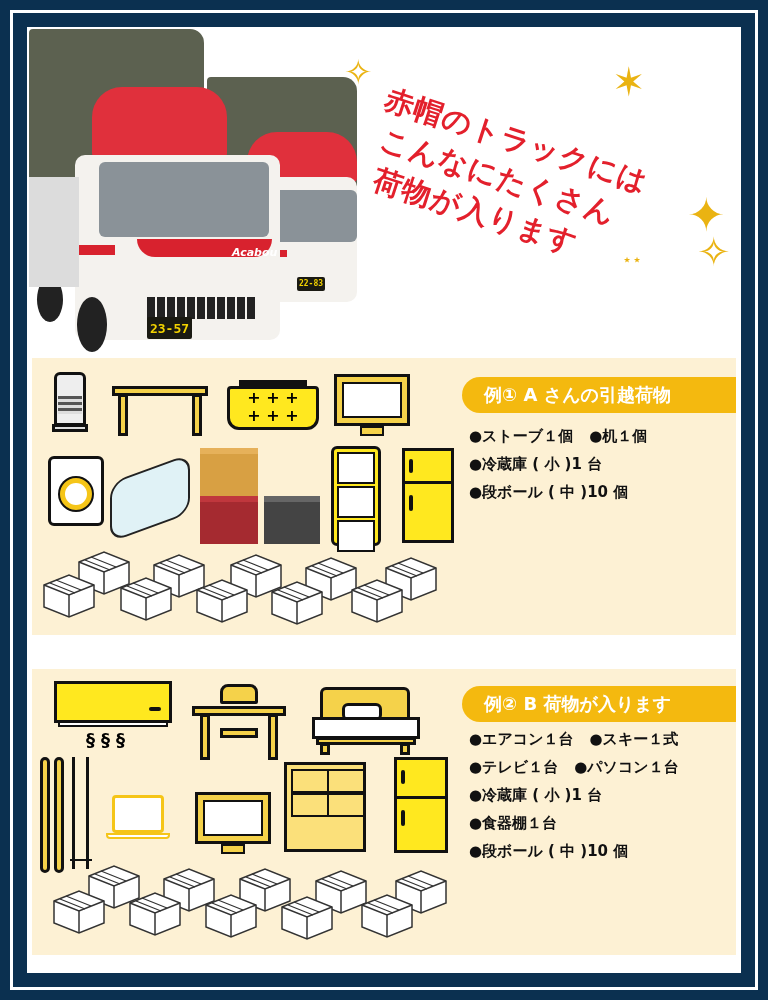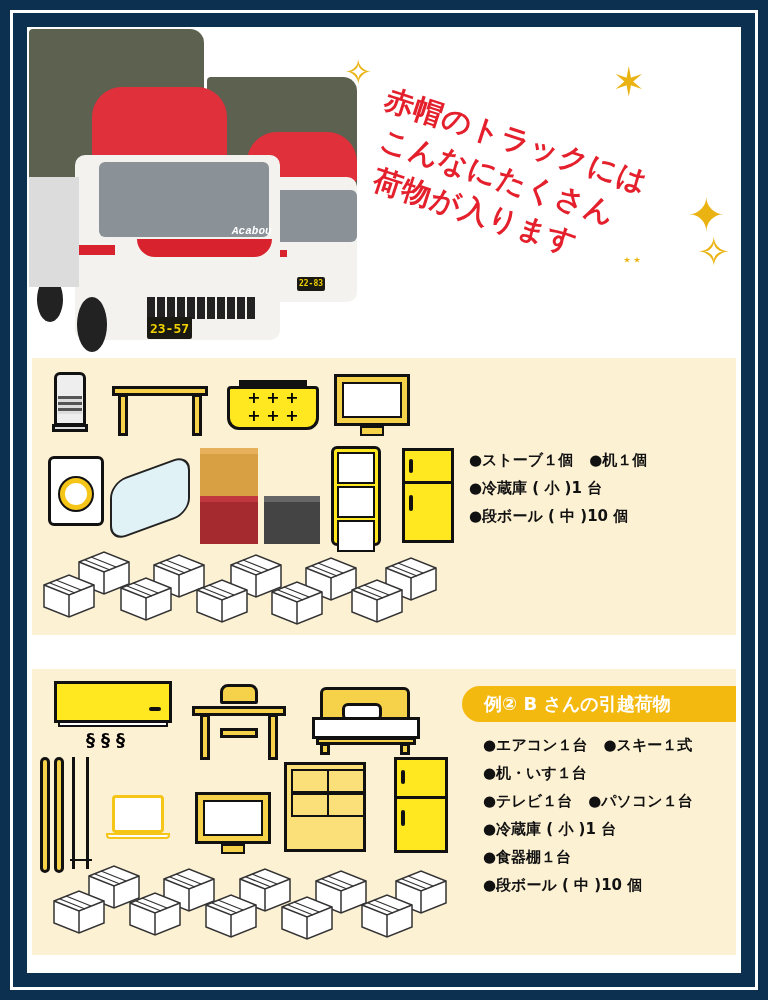--- a/index.html
+++ b/index.html
@@ -62,21 +62,21 @@
       <div class="plate" style="left:110px;top:205px;width:28px;height:14px;font-size:8px;line-height:14px;">22-83</div>
       <div class="wheel" style="left:28px;top:190px;width:30px;height:40px;"></div>
     </div>
 
     <div class="truck" style="left:0;top:0;width:270px;height:330px;">
       <div class="tarp" style="left:2px;top:2px;width:175px;height:150px;"></div>
       <div class="cab-top" style="left:65px;top:60px;width:135px;height:70px;"></div>
       <div class="cab" style="left:48px;top:128px;width:205px;height:185px;"></div>
       <div class="window" style="left:72px;top:135px;width:170px;height:75px;"></div>
       <div class="stripe" style="left:110px;top:212px;width:135px;height:18px;border-radius:0 0 20px 20px;"></div>
-      <div class="logo" style="left:205px;top:198px;font-family:Liberation Mono, monospace;">Acabou</div>
+      <div class="logo" style="left:205px;top:219px;">Acabou</div>
       <div class="stripe" style="left:48px;top:218px;width:40px;height:10px;"></div>
       <div class="grill" style="left:120px;top:270px;width:110px;height:22px;"></div>
       <div class="plate" style="left:120px;top:290px;width:45px;height:22px;font-size:13px;line-height:24px;"><span>23-57</span></div>
       <div class="wheel" style="left:50px;top:270px;width:30px;height:55px;"></div>
       <div class="wheel" style="left:10px;top:250px;width:26px;height:45px;"></div>
       <div style="position:absolute;left:2px;top:150px;width:50px;height:110px;background:#dcdcdc;"></div>
     </div>
 
     <div class="spark" style="left:317px;top:28px;font-size:34px;">✧</div>
     <div class="spark" style="left:585px;top:35px;font-size:40px;">✶</div>
@@ -181,21 +181,22 @@
             <path d="M2 12 L27 22 L52 12 M27 22 L27 44" fill="none" stroke="#333" stroke-width="1.5"></path>
             <path d="M8 10 L33 20 M14 7 L39 17" stroke="#333" stroke-width="1.2"></path>
           </svg></div>
       <div class="box" style="left:318px;top:220px;"><svg width="54" height="46" viewBox="0 0 54 46">
             <path d="M2 12 L27 2 L52 12 L52 34 L27 44 L2 34 Z" fill="#fff" stroke="#333" stroke-width="1.5"></path>
             <path d="M2 12 L27 22 L52 12 M27 22 L27 44" fill="none" stroke="#333" stroke-width="1.5"></path>
             <path d="M8 10 L33 20 M14 7 L39 17" stroke="#333" stroke-width="1.2"></path>
           </svg></div>
     </div>
 
-    <ul class="list" style="top:64px;margin-top:24px;">
+    <div class="pill" style="top:19px;">例① A さんの引越荷物</div>
+    <ul class="list" style="top:64px;">
       <li><span>●ストーブ１個</span><span>●机１個</span></li>
       <li><span>●冷蔵庫 ( 小 )1 台</span></li>
       <li><span>●段ボール ( 中 )10 個</span></li>
     </ul>
   </div>
 
   <div class="panel panel-b">
     <div class="ico" style="left:22px;top:12px;width:118px;height:66px;">
       <div class="ico k" style="left:0;top:0;width:118px;height:42px;background:#ffe81f;"></div>
       <div style="position:absolute;left:95px;top:26px;width:12px;height:4px;border-radius:2px;background:#111;"></div>
@@ -291,23 +292,22 @@
             <path d="M2 12 L27 22 L52 12 M27 22 L27 44" fill="none" stroke="#333" stroke-width="1.5"></path>
             <path d="M8 10 L33 20 M14 7 L39 17" stroke="#333" stroke-width="1.2"></path>
           </svg></div>
       <div class="box" style="left:328px;top:224px;"><svg width="54" height="46" viewBox="0 0 54 46">
             <path d="M2 12 L27 2 L52 12 L52 34 L27 44 L2 34 Z" fill="#fff" stroke="#333" stroke-width="1.5"></path>
             <path d="M2 12 L27 22 L52 12 M27 22 L27 44" fill="none" stroke="#333" stroke-width="1.5"></path>
             <path d="M8 10 L33 20 M14 7 L39 17" stroke="#333" stroke-width="1.2"></path>
           </svg></div>
     </div>
 
-    <div class="pill" style="top:17px;">例② B さんの引越荷物</div>
-    <ul class="list" style="top:62px;margin-left:14px;">
+    <div class="pill" style="top:17px;">例② B 荷物が入ります</div>
+    <ul class="list" style="top:56px;">
       <li><span>●エアコン１台</span><span>●スキー１式</span></li>
-      <li><span>●机・いす１台</span></li>
       <li><span>●テレビ１台</span><span>●パソコン１台</span></li>
       <li><span>●冷蔵庫 ( 小 )1 台</span></li>
       <li><span>●食器棚１台</span></li>
       <li><span>●段ボール ( 中 )10 個</span></li>
     </ul>
   </div>
 </div>
 
 </body></html>

